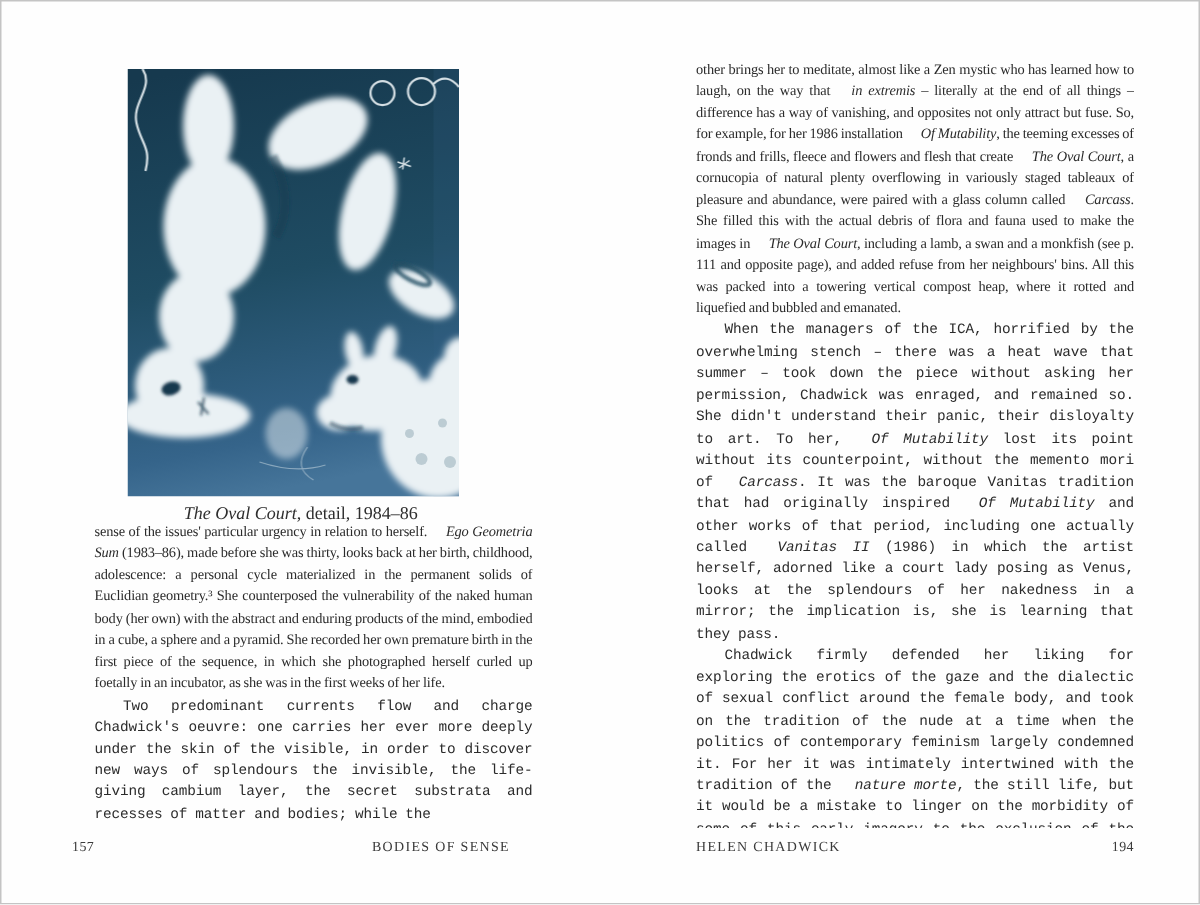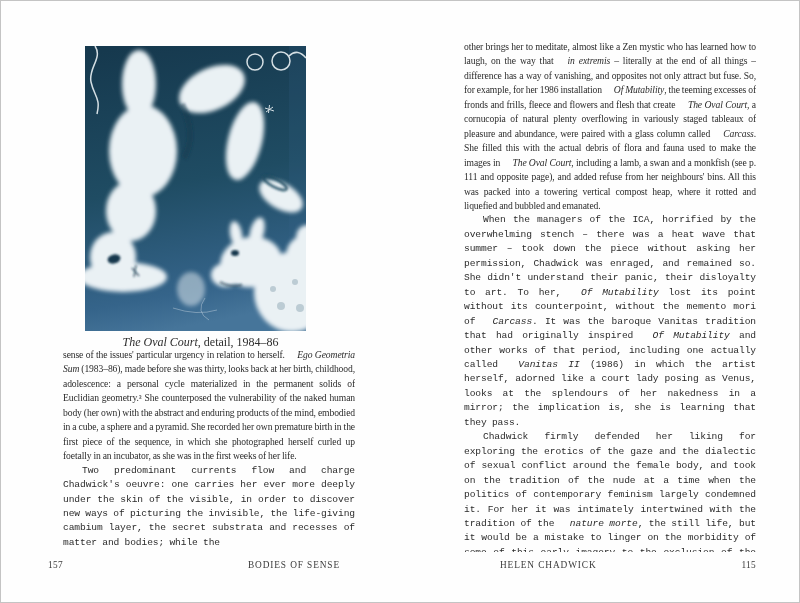--- a/index.html
+++ b/index.html
@@ -32,21 +32,21 @@
   .bodytext p.indent{text-indent:19px;font-family:Liberation Mono, monospace;}
   .lefttext{left:62px;top:347px;height:200px;}
   .righttext{left:463px;top:39px;height:512px;}
   .footer{
     position:absolute;top:559px;width:292px;
     display:flex;justify-content:space-between;align-items:baseline;
     font-size:9.3px;color:#3a3a3a;
   }
   .footer-left{left:47px;}
   .footer-right{left:463px;}
-  .running-head{letter-spacing:0.9px;margin-left:36px;}
+  .running-head{letter-spacing:0.9px;}
   .folio{letter-spacing:0.3px;}
   i{font-style:italic;margin-left:10px;}
 </style>
 </head>
 <body>
 
 <div class="spread">
 
   <section>
 
@@ -117,35 +117,35 @@
           <path d="M180,62 l9,3 M184.5,59 l-1,8 M181,66 l7,-5" stroke-width="1"></path>
           <path d="M88,262 q24,8 44,2 M120,252 q-10,14 4,22" stroke-width="0.8" opacity="0.5"></path>
         </g>
       </svg>
     </div>
 
     <div class="caption"><i>The Oval Court</i><span>, detail, 1984–86</span></div>
 
     <div class="bodytext lefttext">
         <p class="">sense of the issues' particular urgency in relation to herself. <i>Ego Geometria Sum</i> (1983–86), made before she was thirty, looks back at her birth, childhood, adolescence: a personal cycle materialized in the permanent solids of Euclidian geometry.³ She counterposed the vulnerability of the naked human body (her own) with the abstract and enduring products of the mind, embodied in a cube, a sphere and a pyramid. She recorded her own premature birth in the first piece of the sequence, in which she photographed herself curled up foetally in an incubator, as she was in the first weeks of her life.</p>
-        <p class="indent">Two predominant currents flow and charge Chadwick's oeuvre: one carries her ever more deeply under the skin of the visible, in order to discover new ways of picturing the invisible, the life-giving cambium layer, the secret substrata and recesses of matter and bodies; while the</p>
+        <p class="indent">Two predominant currents flow and charge Chadwick's oeuvre: one carries her ever more deeply under the skin of the visible, in order to discover new ways of splendours the invisible, the life-giving cambium layer, the secret substrata and recesses of matter and bodies; while the</p>
       </div>
 
     <div class="footer footer-left">
       <span class="folio">157</span>
       <span class="running-head">BODIES OF SENSE</span>
     </div>
   </section>
 
   <section>
     <div class="bodytext righttext">
         <p class="">other brings her to meditate, almost like a Zen mystic who has learned how to laugh, on the way that <i>in extremis</i> – literally at the end of all things – difference has a way of vanishing, and opposites not only attract but fuse. So, for example, for her 1986 installation <i>Of Mutability</i>, the teeming excesses of fronds and frills, fleece and flowers and flesh that create <i>The Oval Court</i>, a cornucopia of natural plenty overflowing in variously staged tableaux of pleasure and abundance, were paired with a glass column called <i>Carcass</i>. She filled this with the actual debris of flora and fauna used to make the images in <i>The Oval Court</i>, including a lamb, a swan and a monkfish (see p. 111 and opposite page), and added refuse from her neighbours' bins. All this was packed into a towering vertical compost heap, where it rotted and liquefied and bubbled and emanated.</p>
         <p class="indent">When the managers of the ICA, horrified by the overwhelming stench – there was a heat wave that summer – took down the piece without asking her permission, Chadwick was enraged, and remained so. She didn't understand their panic, their disloyalty to art. To her, <i>Of Mutability</i> lost its point without its counterpoint, without the memento mori of <i>Carcass</i>. It was the baroque Vanitas tradition that had originally inspired <i>Of Mutability</i> and other works of that period, including one actually called <i>Vanitas II</i> (1986) in which the artist herself, adorned like a court lady posing as Venus, looks at the splendours of her nakedness in a mirror; the implication is, she is learning that they pass.</p>
         <p class="indent">Chadwick firmly defended her liking for exploring the erotics of the gaze and the dialectic of sexual conflict around the female body, and took on the tradition of the nude at a time when the politics of contemporary feminism largely condemned it. For her it was intimately intertwined with the tradition of the <i>nature morte</i>, the still life, but it would be a mistake to linger on the morbidity of some of this early imagery to the exclusion of the artist's other moods; her passion for the flesh rose with humour and energy from her huge, healthy appetite for knowledge. In 1988, she made a remarkable piece, <i>Blood Hyphen</i>, for a chapel in Clerkenwell. From a wound-shaped rent in the blind over one high window in the vault, a bright red laser beam fell and dissected the nave; it transfixed a projection onto an altar made from a smear of the artist's cells. Here she was comparing the searching and all-seeing</p>
       </div>
 
     <div class="footer footer-right">
       <span class="running-head">HELEN CHADWICK</span>
-      <span class="folio">115</span>
+      <span class="folio">194</span>
     </div>
   </section>
 
 </div>
 
 </body></html>

